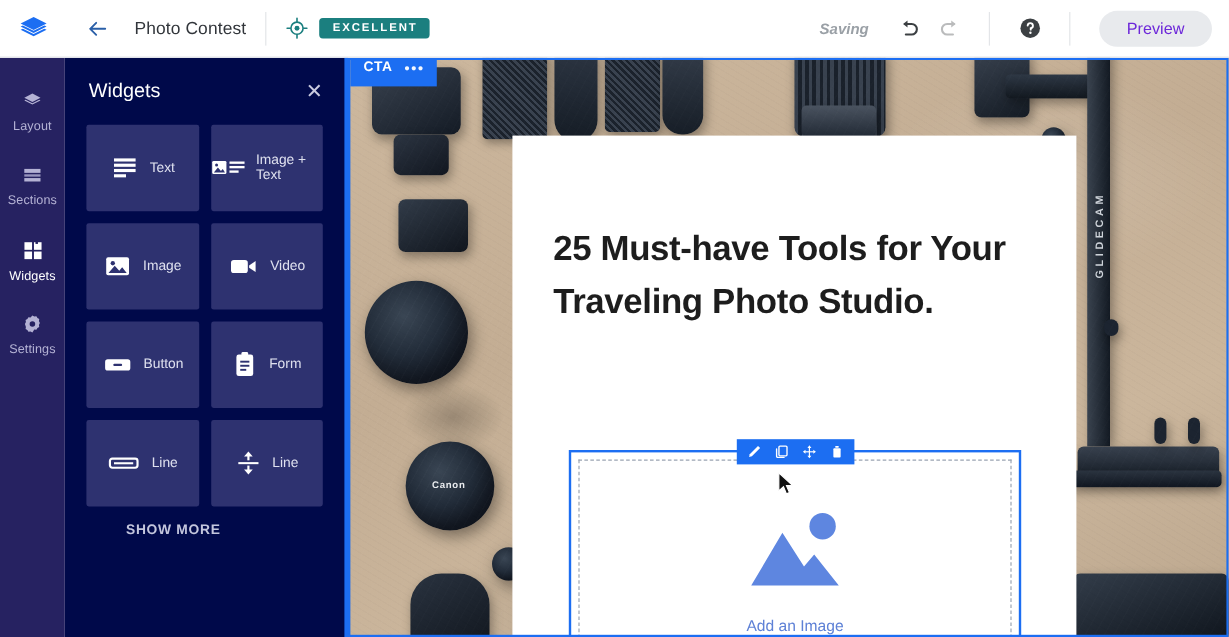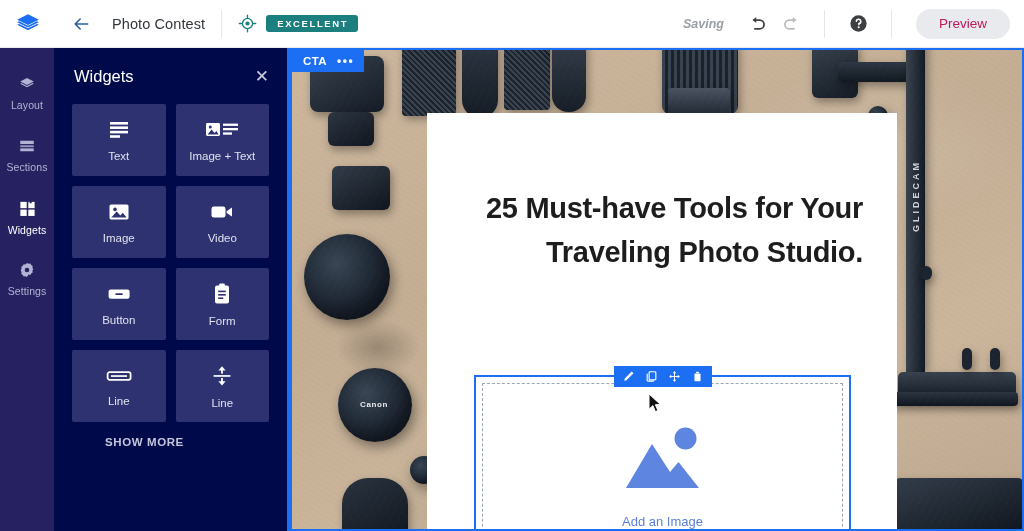--- a/index.html
+++ b/index.html
@@ -40,21 +40,21 @@
   .icon-btn {
     width: 34px; height: 34px; display: flex; align-items: center; justify-content: center;
     cursor: pointer; border-radius: 50%;
   }
   .redo-dim { opacity: .35; }
   .btn-pill {
     height: 30px; border-radius: 16px; display: flex; align-items: center;
     justify-content: center; font-size: 13.5px; cursor: pointer; padding: 0 22px;
     white-space: nowrap;
   }
-  .btn-preview { background: #e8eaed; color: #be185d; margin-left: 8px; min-width: 94px; }
+  .btn-preview { background: #e8eaed; color: #6d28d9; margin-left: 8px; min-width: 94px; }
   .btn-publish { background: #8ab1ee; color: #ffffff; margin-left: 10px; min-width: 94px; }
 
   
   .rail {
     position: absolute; top: 48px; left: 0; width: 54px; height: 483px;
     background: #262261; z-index: 30;
     display: flex; flex-direction: column; align-items: center; padding-top: 14px;
   }
   .rail-item {
     width: 54px; height: 62px; display: flex; flex-direction: column;
@@ -73,21 +73,21 @@
     height: 56px; display: flex; align-items: center; padding: 0 18px 0 20px;
   }
   .panel-title { font-size: 16.5px; color: #ffffff; }
   .panel-close { margin-left: auto; color: #c9cbe0; font-size: 17px; cursor: pointer; line-height: 1; }
   .grid {
     display: grid; grid-template-columns: 1fr 1fr; gap: 10px;
     padding: 0 18px;
   }
   .tile {
     background: #2e3270; height: 72px; border-radius: 2px;
-    display: flex; flex-direction: column; align-items: center; justify-content: center;
+    display: flex; flex-direction: row; align-items: center; justify-content: center;
     gap: 9px; cursor: pointer;
   }
   .tile-label { font-size: 11.5px; color: #dfe1ef; }
   .show-more {
     margin-top: 14px; padding-left: 20px; font-size: 11.5px; color: #c3c6dd;
     letter-spacing: .6px; font-weight: bold; cursor: pointer; margin-left: 31px;
   }
 
   
   .canvas {
@@ -129,33 +129,33 @@
   .canon-label {
     position: absolute; color: #e9ebee; font-size: 8px; letter-spacing: .6px;
     font-weight: bold;
   }
 
   .canvas-outline {
     position: absolute; inset: 0; border: 2px solid #1c6ef2; pointer-events: none; z-index: 22;
   }
   .cta-tag {
     position: absolute; top: 2px; left: 2px; height: 22px; background: #1c6ef2;
-    color: #ffffff; display: flex; align-items: center; gap: 10px;
+    color: #ffffff; display: flex; align-items: flex-start; gap: 10px;
     padding: 0 10px 0 11px; font-size: 11.5px; font-weight: bold;
     letter-spacing: .4px; z-index: 24; cursor: pointer;
   }
   .cta-dots { letter-spacing: 1.5px; font-size: 12px; opacity: .95; }
 
   
   .card {
     position: absolute; left: 137px; top: 65px; width: 470px; height: 418px;
     background: #ffffff; z-index: 10;
   }
   .headline {
-    margin: 0 auto; padding: 73px 34px 0; text-align: right;
+    margin: 0 auto; padding: 73px 34px 0; text-align: left;
     font-size: 29px; font-weight: bold; color: #1d1d1d; line-height: 1.52;
     letter-spacing: -.3px;
   }
 
   
   .img-widget {
     position: absolute; left: 47px; top: 262px; width: 377px; height: 200px;
     border: 2px solid #1c6ef2; background: #ffffff; z-index: 14;
   }
   .img-widget-inner {

